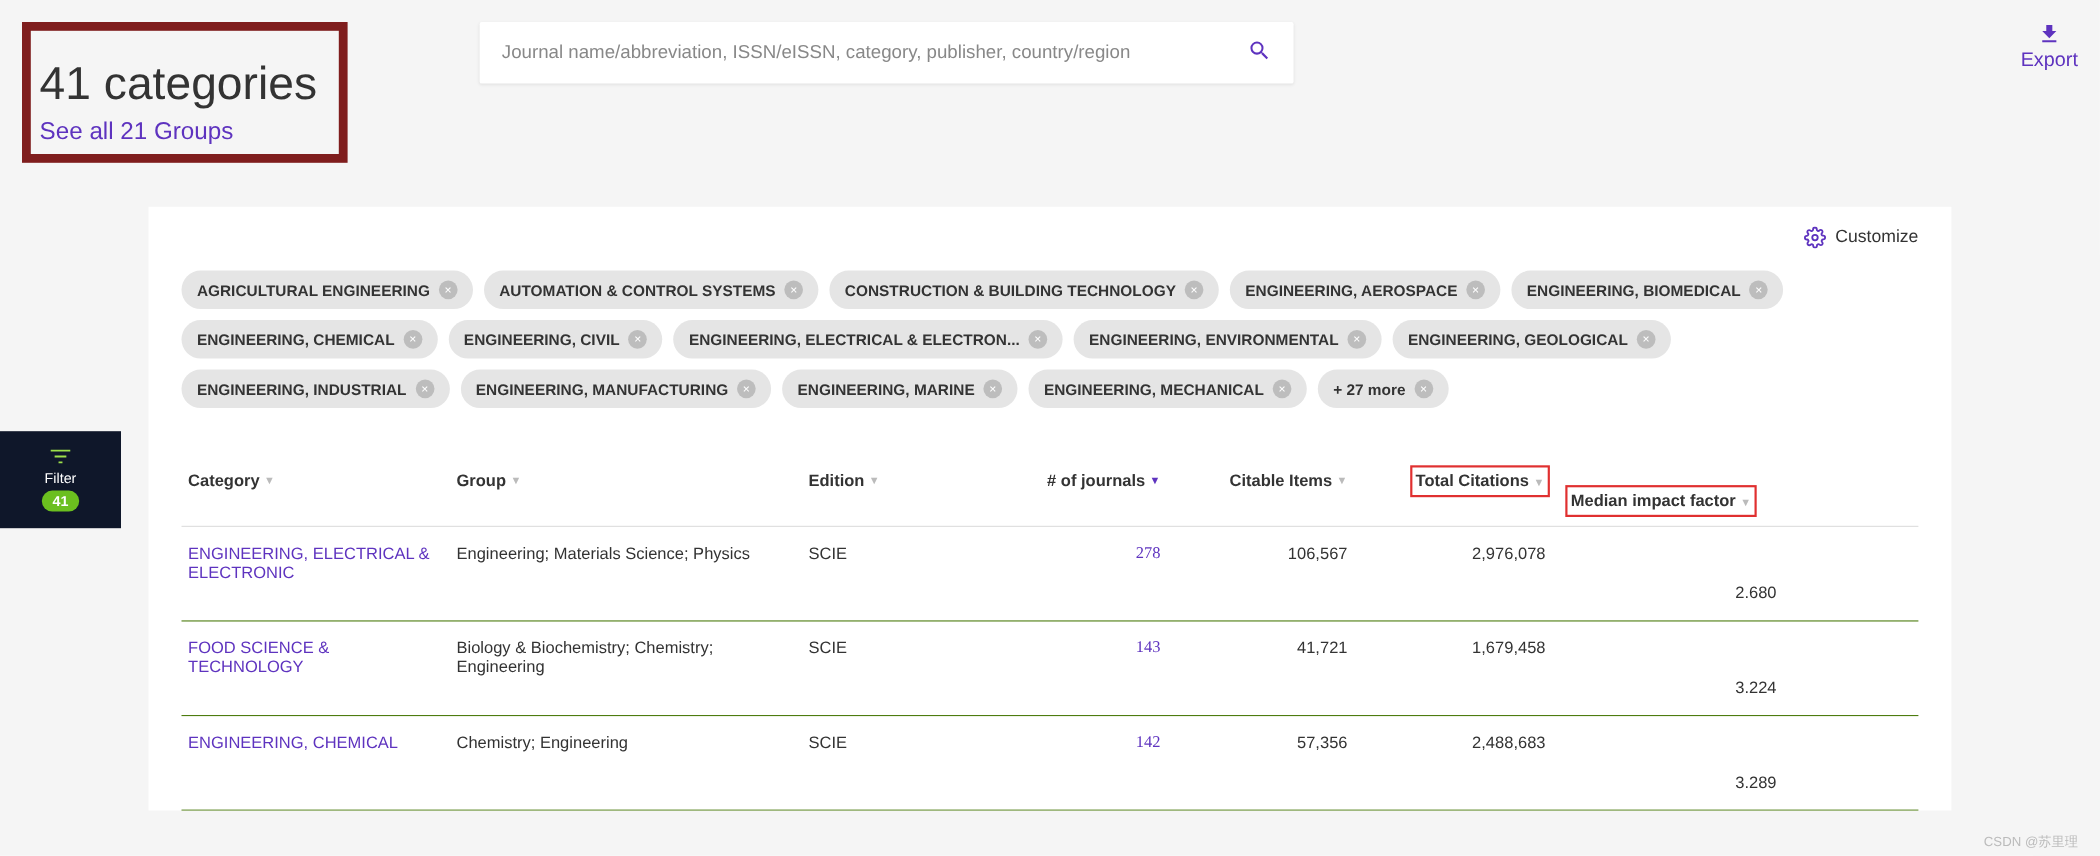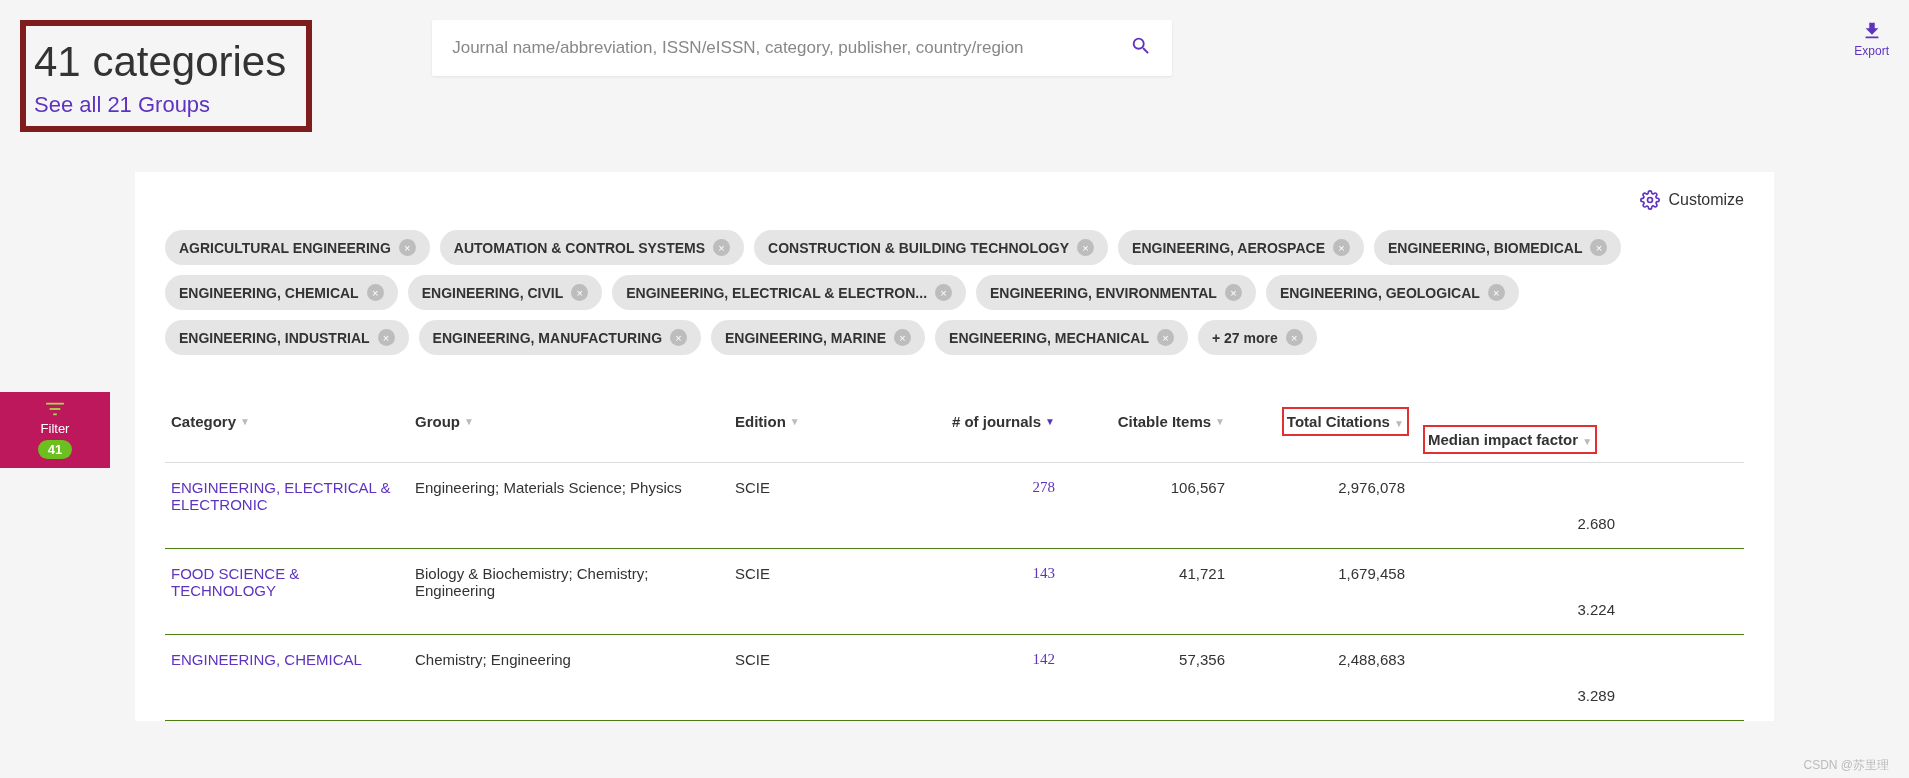--- a/index.html
+++ b/index.html
@@ -1,27 +1,27 @@
 <!DOCTYPE html>
 <html><head>
 <meta charset="utf-8">
 <style>
 * { box-sizing: border-box; margin: 0; padding: 0; }
 body { font-family: "Segoe UI", Arial, sans-serif; background: #f5f5f5; color: #333; width: 1909px; }
 .top-bar { display: flex; align-items: flex-start; padding: 20px 20px 40px 20px; gap: 120px; }
-.heading-block { border: 6px solid #7f1d1d; padding: 12px 20px 8px 8px; }
+.heading-block { border: 8px solid #7f1d1d; padding: 24px 20px 8px 8px; }
 .heading-block h1 { font-size: 42px; font-weight: 400; color: #333; }
 .heading-block .see-all { font-size: 22px; color: #5e33bf; margin-top: 6px; cursor: pointer; }
 .search-wrap { background: #fff; display: flex; align-items: center; width: 740px; height: 56px; padding: 0 20px; border-radius: 2px; box-shadow: 0 1px 3px rgba(0,0,0,0.08); }
 .search-wrap input { border: none; outline: none; font-size: 17px; color: #666; flex: 1; }
 .search-wrap input::placeholder { color: #888; }
 .search-icon svg { width: 22px; height: 22px; fill: #5e33bf; }
 .export-block { margin-left: auto; display: flex; flex-direction: column; align-items: center; cursor: pointer; color: #5e33bf; }
 .export-block svg { width: 22px; height: 22px; fill: #5e33bf; }
-.export-block span { font-size: 12px; margin-top: 2px; }
+.export-block span { font-size: 18px; margin-top: 2px; }
 .main-panel { background: #fff; margin: 0 135px 0 135px; padding: 18px 30px 0 30px; position: relative; }
 .customize-row { display: flex; justify-content: flex-end; align-items: center; gap: 8px; padding-bottom: 20px; }
 .customize-row svg { width: 20px; height: 20px; stroke: #5e33bf; fill: none; }
 .customize-row span { font-size: 16px; }
 .chips { display: flex; flex-wrap: wrap; gap: 10px; margin-bottom: 26px; }
 .chip { background: #e5e5e5; border-radius: 22px; padding: 9px 14px; display: flex; align-items: center; gap: 8px; font-size: 14px; font-weight: 700; color: #333; cursor: pointer; justify-content: center; }
 .chip .x { background: #bdbdbd; color: #fff; border-radius: 50%; width: 17px; height: 17px; display: flex; align-items: center; justify-content: center; font-size: 11px; font-weight: 400; }
 .chip.more { font-weight: 700; }
 .table { width: 100%; }
 .thead { display: flex; border-bottom: 1px solid #ddd; padding: 14px 0; font-size: 15px; font-weight: 700; color: #333; }
@@ -35,21 +35,21 @@
 .col-cit { width: 170px; justify-content: flex-end; text-align: right; }
 .col-tot { width: 180px; justify-content: flex-end; text-align: right; }
 .col-mif { width: 210px; justify-content: center; text-align: right; margin-top: 36px; }
 .hilite-th { border: 2px solid #e03030; padding: 4px 3px; margin: -6px -4px; }
 .trow { display: flex; align-items: flex-start; border-bottom: 1px solid #4d7c0f; padding: 16px 0; font-size: 15px; }
 .trow .col-cat a { color: #5e33bf; font-weight: 400; text-decoration: none; padding-right: 10px; display: block; }
 .trow .col-grp { color: #333; padding-right: 20px; }
 .trow .col-ed { color: #333; }
 .trow .col-jrn { color: #5e33bf; font-family: Liberation Serif, serif; }
 .trow .col-cit, .trow .col-tot, .trow .col-mif { color: #333; }
-.filter-tab { position: fixed; left: 0; top: 392px; background: #be185d; color: #fff; width: 110px; height: 76px; display: flex; flex-direction: column; align-items: center; justify-content: center; gap: 4px; cursor: pointer; }
+.filter-tab { position: fixed; left: 0; top: 392px; background: #0f172a; color: #fff; width: 110px; height: 88px; display: flex; flex-direction: column; align-items: center; justify-content: center; gap: 4px; cursor: pointer; }
 .filter-tab svg { width: 22px; height: 16px; stroke: #9de04a; fill: none; }
 .filter-tab .flabel { font-size: 13px; }
 .filter-tab .badge { background: #6bbf1f; color: #fff; border-radius: 12px; padding: 2px 10px; font-size: 13px; font-weight: 700; }
 .watermark { position: fixed; right: 20px; bottom: 4px; font-size: 12px; color: #bbb; }
 </style>
 </head>
 <body>
 
 <div class="top-bar">
   <div class="heading-block">

